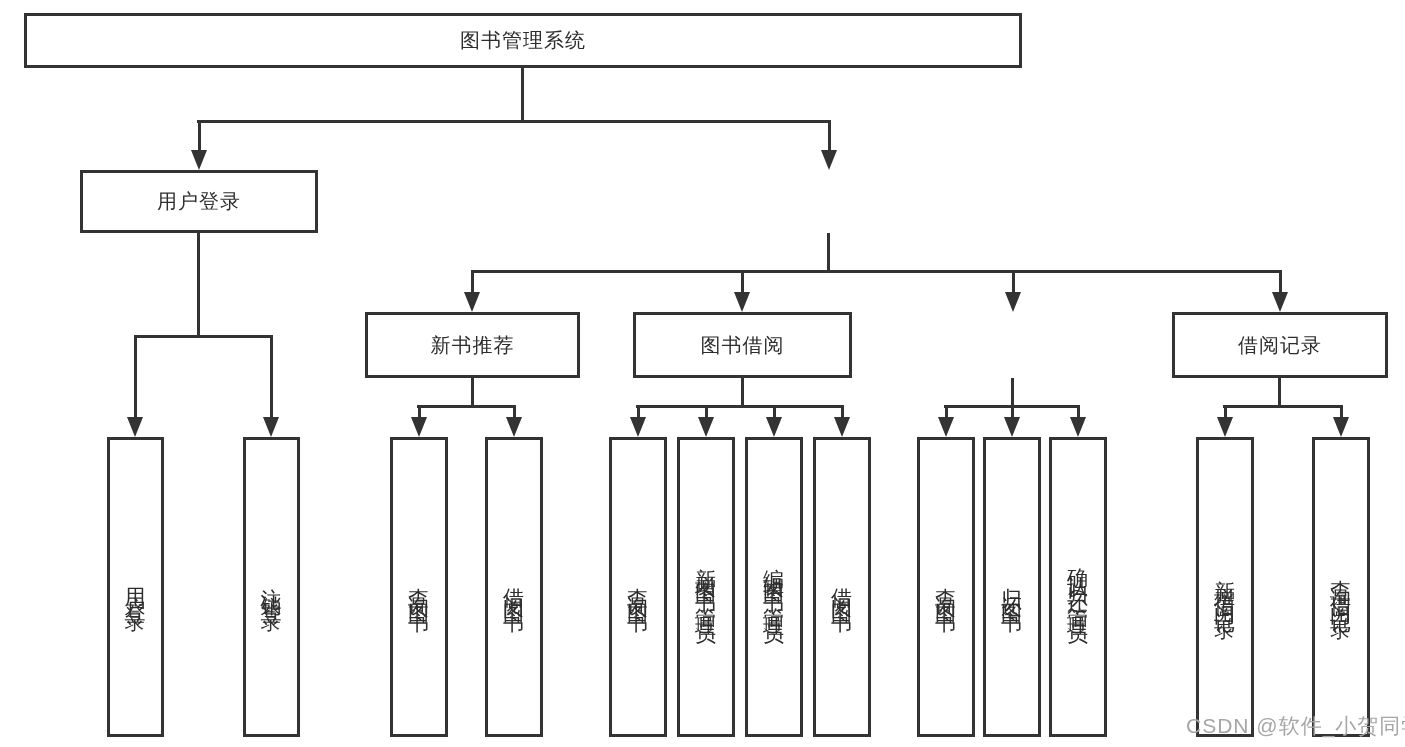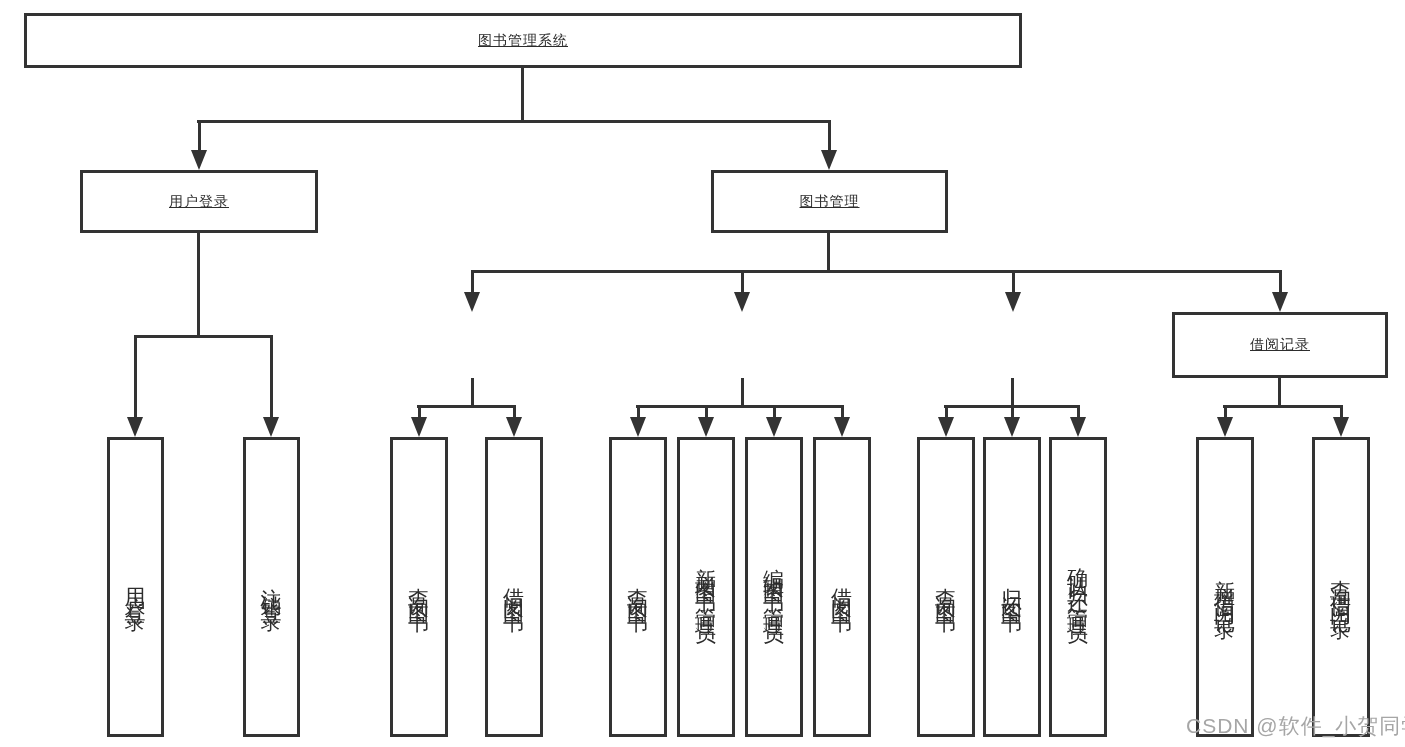--- a/index.html
+++ b/index.html
@@ -17,23 +17,22 @@
     position:absolute;
     box-sizing:border-box;
     border:3px solid #333333;
     background:#ffffff;
     display:flex;
     align-items:center;
     justify-content:center;
     color:#2d2d2d;
   }
   .hnode{
-    font-size:14px;
+    font-size:20px;
     letter-spacing:1px;
-    text-decoration:underline;
   }
   .vnode{
     top:437px;
     height:300px;
     width:58px;
     font-size:21px;
   }
   .vtext{
     writing-mode:vertical-rl;
     text-orientation:mixed;
@@ -96,23 +95,20 @@
     <div class="arrow"></div>
   </div>
   <div class="drop" style="left:829px;top:120px;height:50px">
     <div class="drop-line"></div>
     <div class="arrow"></div>
   </div>
 
   <div class="node hnode" style="left:80px;top:170px;width:238px;height:63px">
     <span>用户登录</span>
   </div>
-  <div class="node hnode" style="left:711px;top:170px;width:237px;height:63px">
-    <span>图书管理</span>
-  </div>
 
   <div class="vline" style="left:197px;top:233px;height:102px"></div>
   <div class="hline" style="left:134px;top:335px;width:139px"></div>
   <div class="drop" style="left:135px;top:335px;height:102px">
     <div class="drop-line"></div>
     <div class="arrow"></div>
   </div>
   <div class="drop" style="left:271px;top:335px;height:102px">
     <div class="drop-line"></div>
     <div class="arrow"></div>
@@ -130,20 +126,26 @@
   </div>
   <div class="drop" style="left:1013px;top:270px;height:42px">
     <div class="drop-line"></div>
     <div class="arrow"></div>
   </div>
   <div class="drop" style="left:1280px;top:270px;height:42px">
     <div class="drop-line"></div>
     <div class="arrow"></div>
   </div>
 
+  <div class="node hnode" style="left:365px;top:312px;width:215px;height:66px">
+    <span>新书推荐</span>
+  </div>
+  <div class="node hnode" style="left:633px;top:312px;width:219px;height:66px">
+    <span>图书借阅</span>
+  </div>
   <div class="node hnode" style="left:1172px;top:312px;width:216px;height:66px">
     <span>借阅记录</span>
   </div>
 
   <div class="vline" style="left:471px;top:378px;height:27px"></div>
   <div class="hline" style="left:417px;top:405px;width:99px"></div>
   <div class="drop" style="left:419px;top:405px;height:32px">
     <div class="drop-line"></div>
     <div class="arrow"></div>
   </div>

